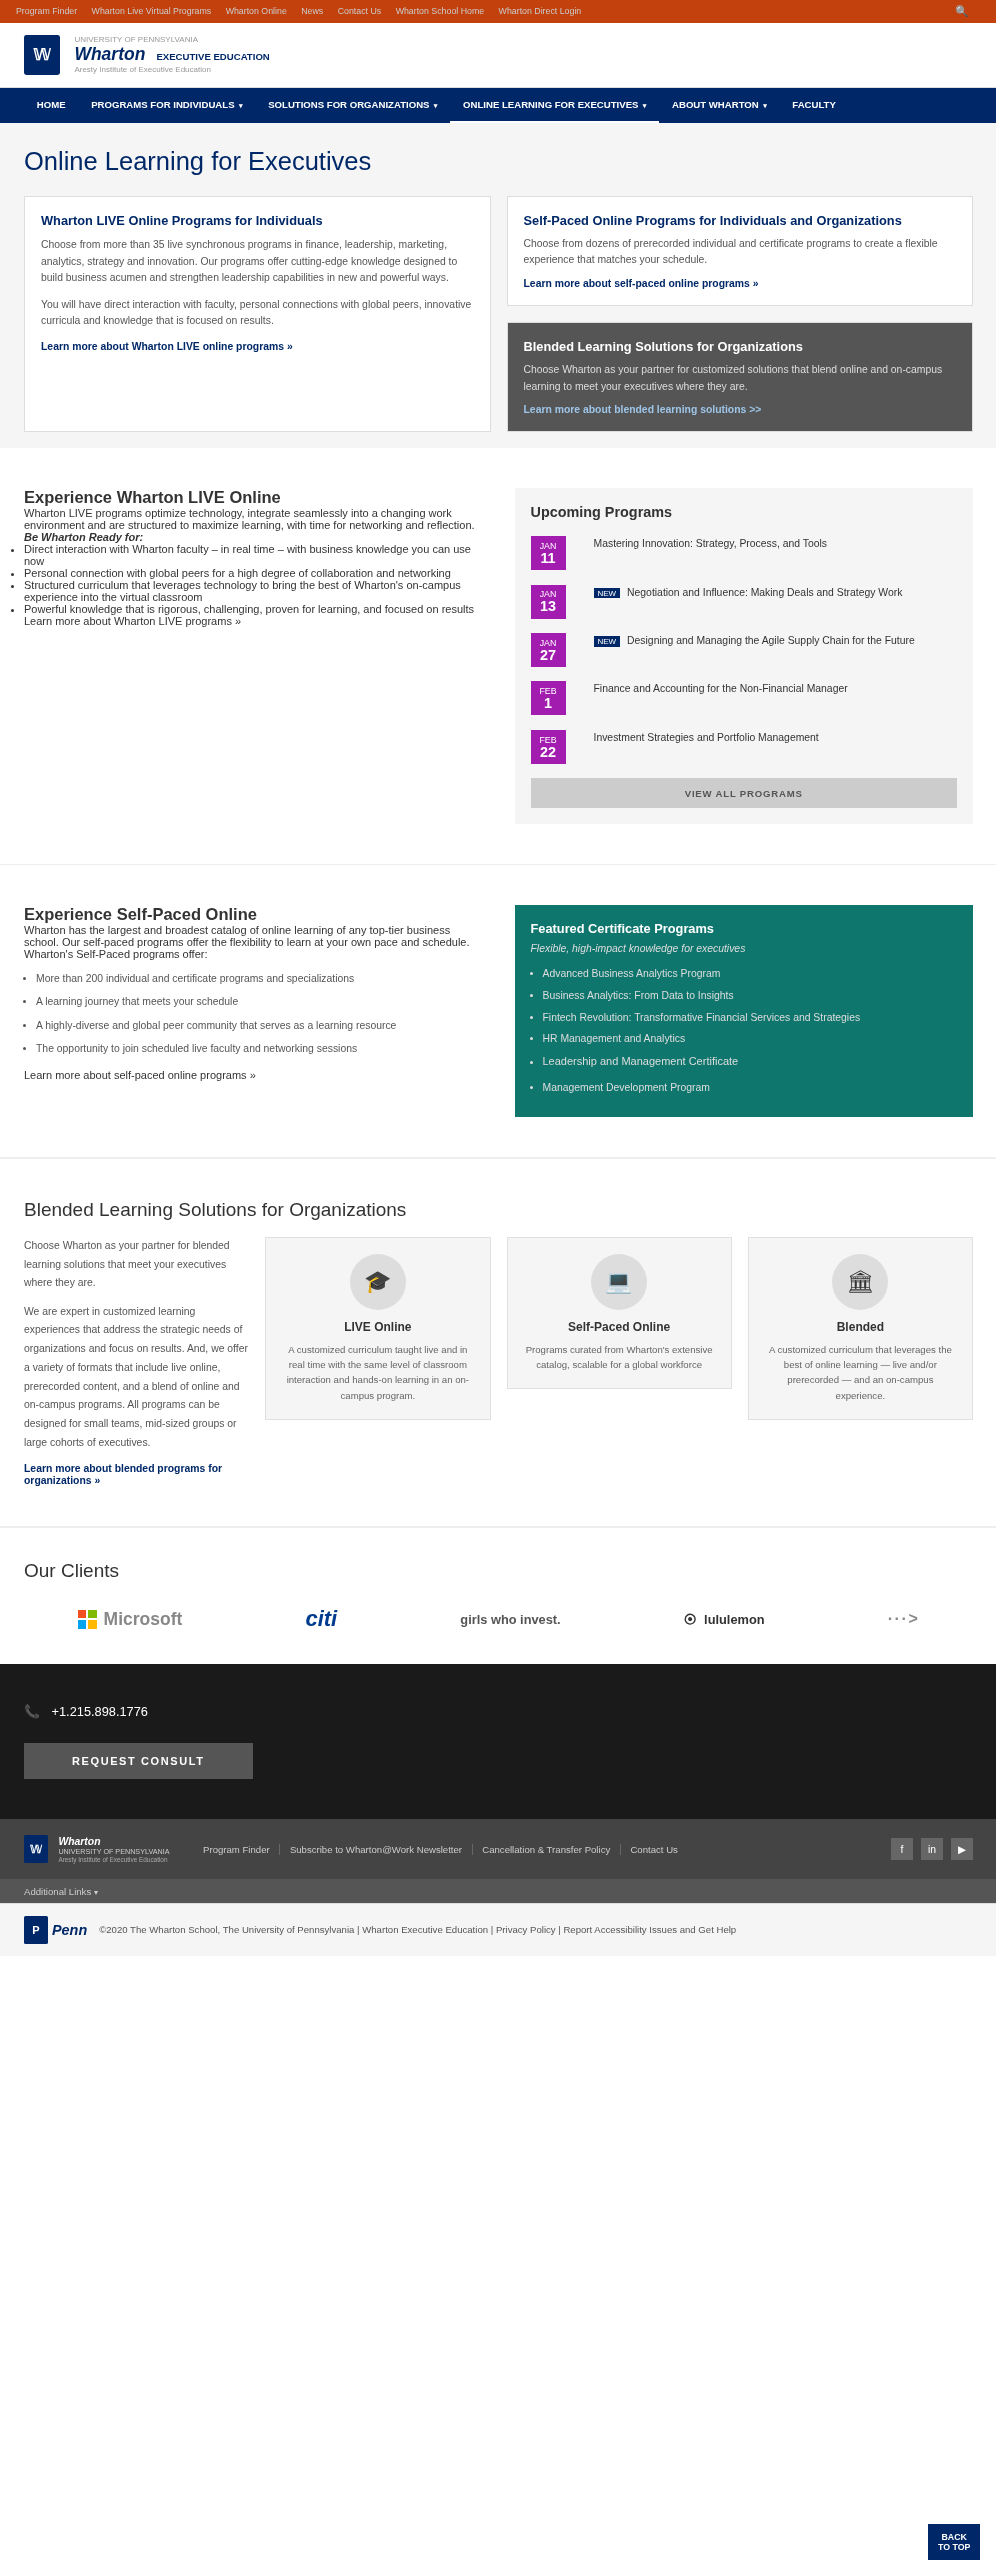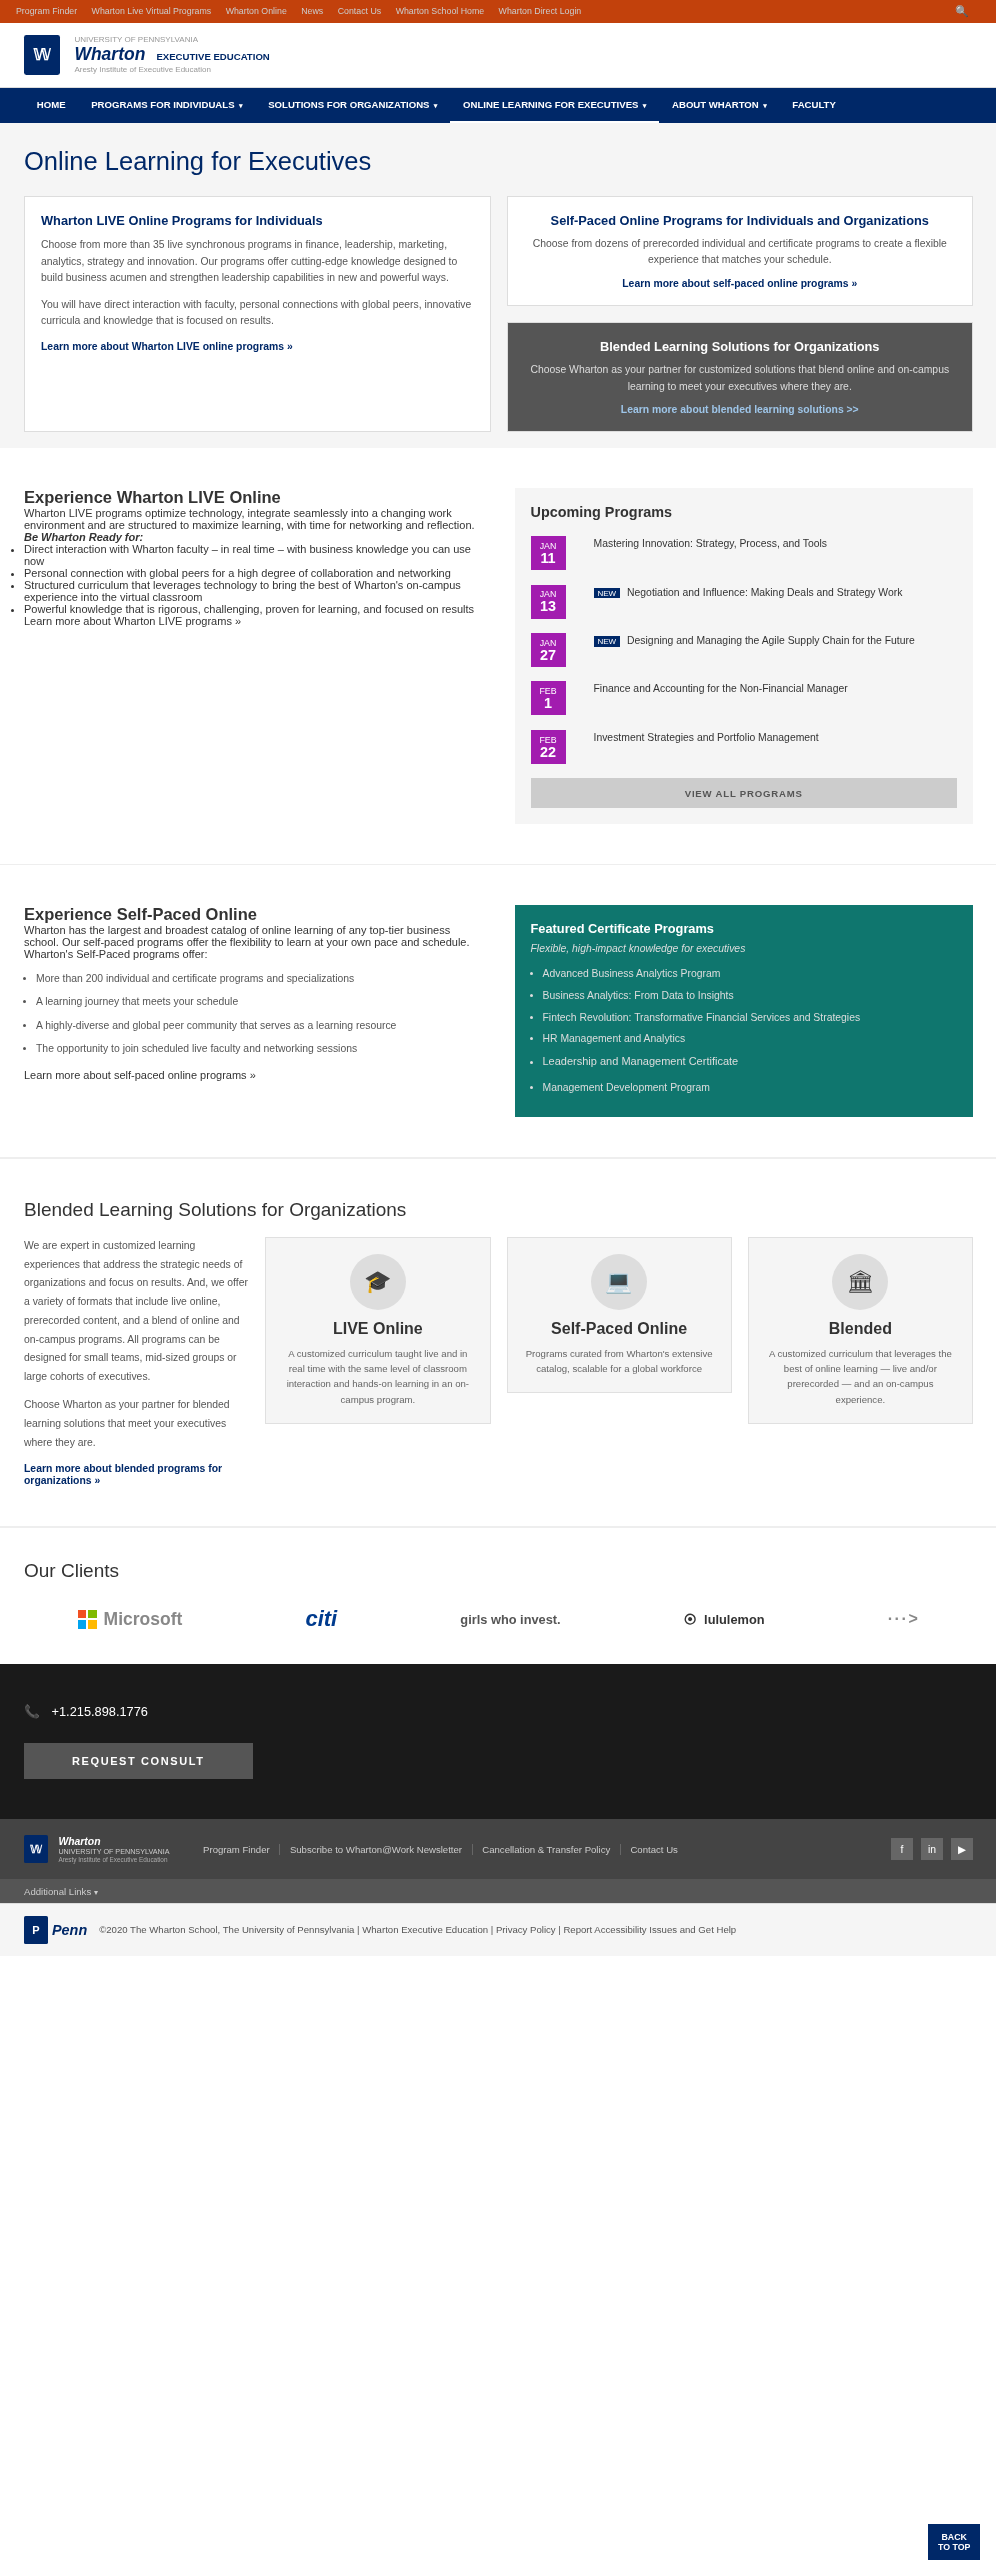--- a/index.html
+++ b/index.html
@@ -59,21 +59,21 @@
     .hero-grid { display: grid; grid-template-columns: 1fr 1fr; gap: 16px; }
     .hero-card {
       background: #fff;
       border: 0.8px solid #ddd;
       padding: 16px;
     }
     .hero-card h2 { font-size: 12.8px; font-weight: bold; margin-bottom: 9.6px; color: #002868; }
     .hero-card p { font-size: 10.4px; line-height: 1.6; color: #555; margin-bottom: 9.6px; }
     .hero-card a { color: #002868; font-size: 10.4px; text-decoration: none; font-weight: bold; }
     .hero-right { display: flex; flex-direction: column; gap: 16px; }
-    .hero-card-sm { background: #fff; border: 0.8px solid #ddd; padding: 16px; text-align: center; }
+    .hero-card-sm { background: #fff; border: 0.8px solid #ddd; padding: 16px; }
     .hero-card-sm.dark-bg { background: #555; }
     .hero-card-sm h2 { font-size: 12.8px; font-weight: bold; color: #002868; margin-bottom: 8px; }
     .hero-card-sm.dark-bg h2 { color: #fff; }
     .hero-card-sm p { font-size: 10.4px; line-height: 1.6; color: #555; margin-bottom: 8px; }
     .hero-card-sm.dark-bg p { color: #ddd; }
     .hero-card-sm a { color: #002868; font-size: 10.4px; text-decoration: none; font-weight: bold; }
     .hero-card-sm.dark-bg a { color: #9ec5e8; }
     .italic { font-style: italic; font-weight: bold; }
 
     
@@ -117,21 +117,21 @@
     .blended-section h2 { font-size: 19px; color: #333; font-weight: normal; margin-bottom: 16px; }
     .blended-grid { display: grid; grid-template-columns: 1fr 1fr 1fr 1fr; gap: 16px; align-items: start; }
     .blended-intro p { font-size: 10.4px; line-height: 1.8; color: #555; margin-bottom: 9.6px; }
     .blended-intro a { color: #002868; font-size: 10.4px; text-decoration: none; font-weight: bold; }
     .blended-card { background: #f5f5f5; border: 0.8px solid #e0e0e0; padding: 16px; text-align: center; }
     .blended-card .icon-circle {
       width: 56px; height: 56px; border-radius: 50%; background: #ddd;
       margin: 0 auto 9.6px; display: flex; align-items: center; justify-content: center;
       font-size: 22px;
     }
-    .blended-card h4 { font-size: 16px; font-weight: bold; color: #333; margin-bottom: 8px; }
+    .blended-card h4 { font-size: 12px; font-weight: bold; color: #333; margin-bottom: 8px; }
     .blended-card p { font-size: 9.6px; color: #666; line-height: 1.6; }
 
     
     .clients-section { padding: 32px 24px; border-top: 0.8px solid #eee; }
     .clients-section h2 { font-size: 19px; color: #333; font-weight: normal; margin-bottom: 24px; }
     .clients-logos { display: flex; align-items: center; justify-content: space-around; flex-wrap: wrap; gap: 16px; }
     .client-logo { font-size: 17.5px; color: #888; font-weight: bold; }
     .microsoft-logo { display: flex; align-items: center; gap: 7px; }
 
     
@@ -361,22 +361,22 @@
     </div>
   </div>
 </div>
 
 <hr class="divider">
 
 <div class="blended-section">
   <h2>Blended Learning Solutions for Organizations</h2>
   <div class="blended-grid">
     <div class="blended-intro">
+      <p>Choose Wharton as your partner for blended learning solutions that meet your executives where they are.</p>
       <p>We are expert in customized learning experiences that address the strategic needs of organizations and focus on results. And, we offer a variety of formats that include live online, prerecorded content, and a blend of online and on-campus programs. All programs can be designed for small teams, mid-sized groups or large cohorts of executives.</p>
-      <p>Choose Wharton as your partner for blended learning solutions that meet your executives where they are.</p>
       <a style="color:#002868;font-size:10.4px;text-decoration:none;font-weight:bold;">Learn more about blended programs for organizations »</a>
     </div>
     <div class="blended-card">
       <div class="icon-circle">🎓</div>
       <h4>LIVE Online</h4>
       <p>A customized curriculum taught live and in real time with the same level of classroom interaction and hands-on learning in an on-campus program.</p>
     </div>
     <div class="blended-card">
       <div class="icon-circle">💻</div>
       <h4>Self-Paced Online</h4>

